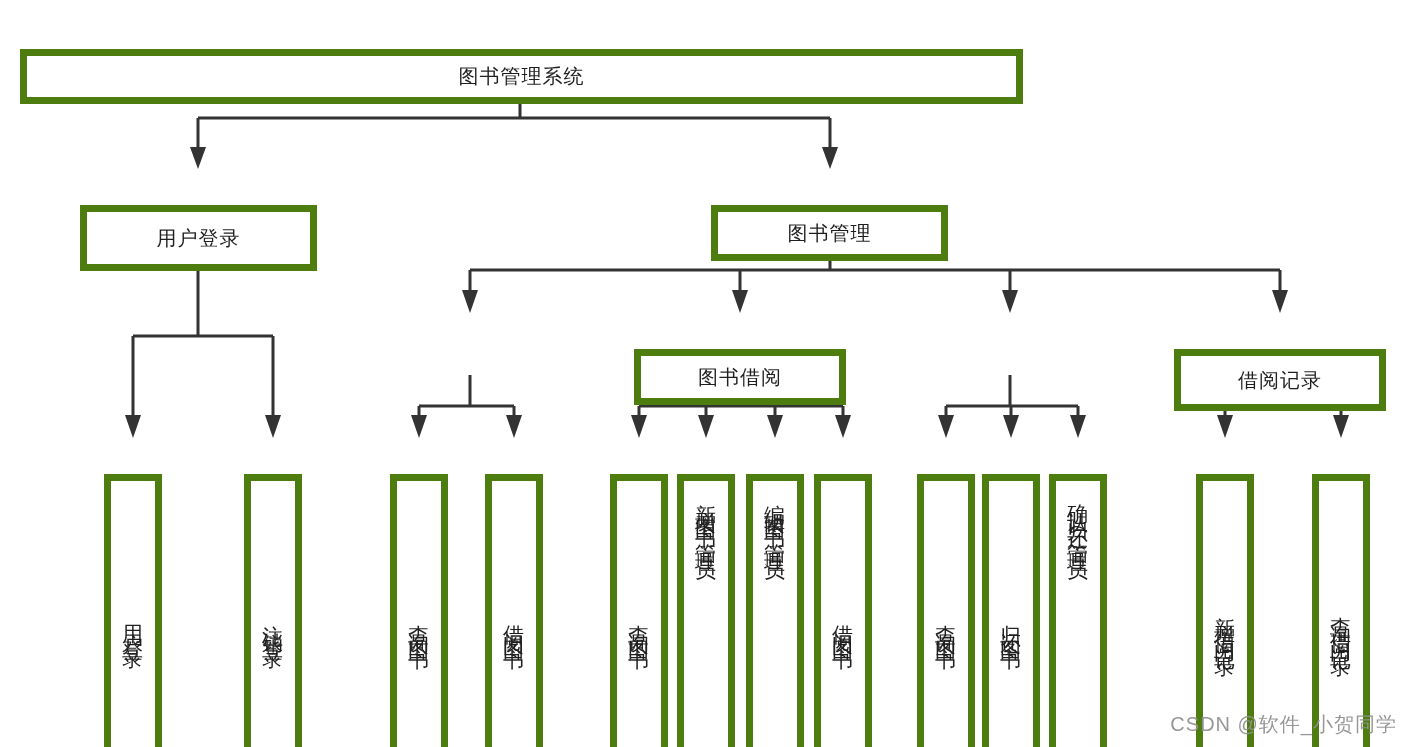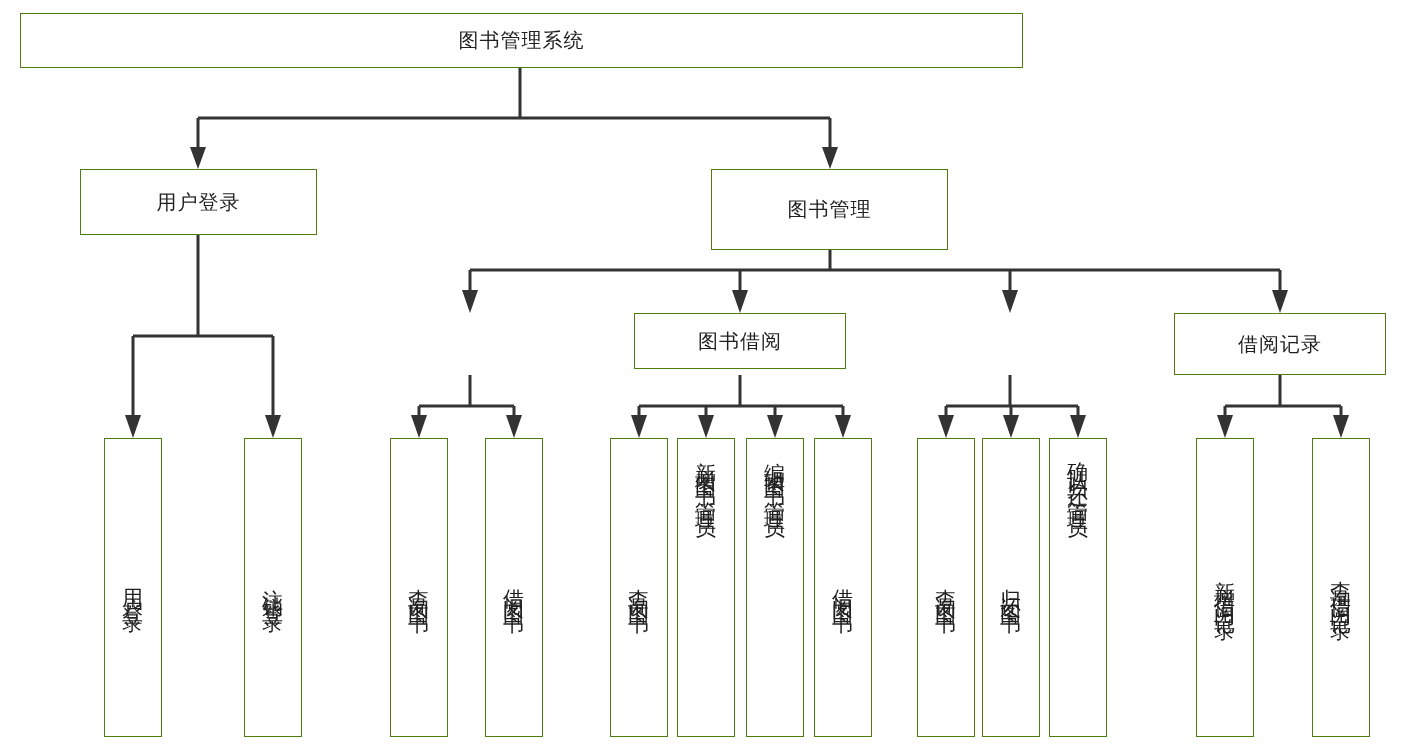--- a/index.html
+++ b/index.html
@@ -7,27 +7,28 @@
     position:relative;
     width:1405px;height:747px;
     background:#ffffff;
     font-family:"Liberation Sans","DejaVu Sans",sans-serif;
     overflow:hidden;
   }
   .layer{position:absolute;left:0;top:0;width:1405px;height:747px;}
   .box{
     position:absolute;
     box-sizing:border-box;
-    border:1px solid #4d7c0f;
+    border:7px solid #4d7c0f;
     background:#ffffff;
     display:flex;
     align-items:center;
     justify-content:center;
     color:#1f1f1f;
     z-index:2;
+    margin-top:36px;
   }
   .box.h span{
     font-size:20px;
     letter-spacing:1px;
     white-space:nowrap;
   }
   .box.v span{
     writing-mode:vertical-rl;
     text-orientation:mixed;
     font-size:21px;
@@ -106,21 +107,21 @@
     </g>
   </svg>
 
   <div class="box h" style="left:20px;top:13px;width:1003px;height:55px">
     <span>图书管理系统</span>
   </div>
 
   <div class="box h" style="left:80px;top:169px;width:237px;height:66px">
     <span>用户登录</span>
   </div>
-  <div class="box h" style="left:711px;top:169px;width:237px;height:81px">
+  <div class="box h" style="left:711px;top:169px;width:237px;height:56px">
     <span>图书管理</span>
   </div>
 
   <div class="box h" style="left:634px;top:313px;width:212px;height:56px">
     <span>图书借阅</span>
   </div>
   <div class="box h" style="left:1174px;top:313px;width:212px;height:62px">
     <span>借阅记录</span>
   </div>
 
@@ -161,14 +162,15 @@
     <span>确认归还（管理员）</span>
   </div>
 
   <div class="box v" style="left:1196px;top:438px;width:58px;height:299px">
     <span>新增借阅记录</span>
   </div>
   <div class="box v" style="left:1312px;top:438px;width:58px;height:299px">
     <span>查询借阅记录</span>
   </div>
 
+  <div class="watermark">CSDN @软件_小贺同学</div>
 
 </div>
 
 </body></html>

